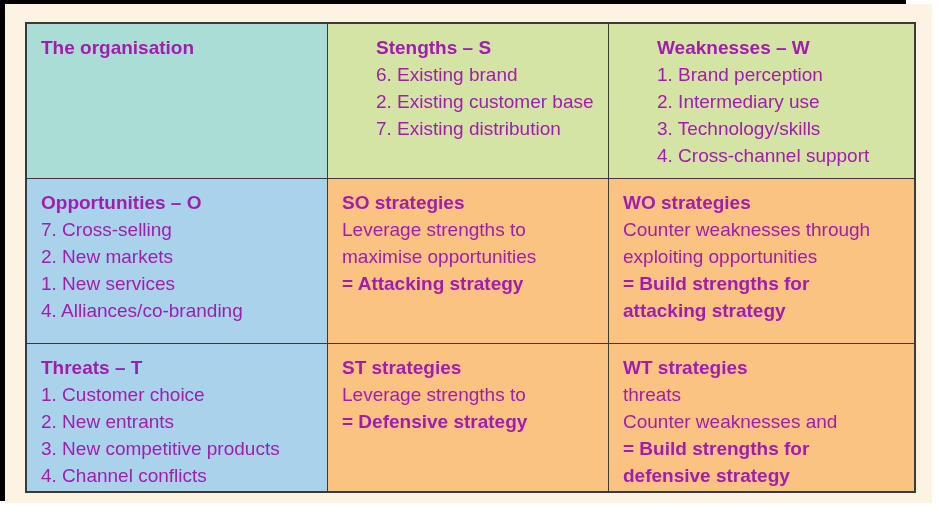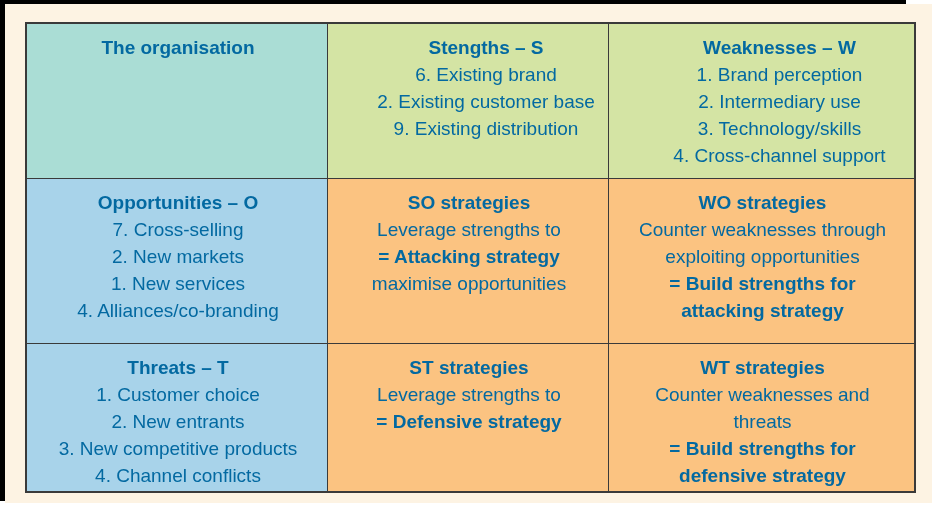--- a/index.html
+++ b/index.html
@@ -3,22 +3,21 @@
 <meta charset="utf-8">
 <style>
   html, body { margin: 0; padding: 0; background: #ffffff; }
   #stage {
     position: relative;
     width: 939px;
     height: 518px;
     background: #ffffff;
     overflow: hidden;
     font-family: "Liberation Sans", "DejaVu Sans", sans-serif;
-    color: #0369a1;
-    text-align: center;
+    color: #a21caf;
   }
   .frame-top {
     position: absolute; left: 0; top: 0;
     width: 906px; height: 4px; background: #000000;
   }
   .frame-left {
     position: absolute; left: 0; top: 0;
     width: 5px; height: 501px; background: #000000;
   }
   .page-bg {
@@ -63,21 +62,21 @@
   <div class="matrix">
 
     <div class="cell c-teal">
       <div class="h">The organisation</div>
     </div>
 
     <div class="cell c-green">
       <div class="h">Stengths – S</div>
       <div class="ln">6. Existing brand</div>
       <div class="ln">2. Existing customer base</div>
-      <div class="ln">9. Existing distribution</div>
+      <div class="ln">7. Existing distribution</div>
     </div>
 
     <div class="cell c-green">
       <div class="h">Weaknesses – W</div>
       <div class="ln">1. Brand perception</div>
       <div class="ln">2. Intermediary use</div>
       <div class="ln">3. Technology/skills</div>
       <div class="ln">4. Cross-channel support</div>
     </div>
 
@@ -85,22 +84,22 @@
       <div class="h">Opportunities – O</div>
       <div class="ln">7. Cross-selling</div>
       <div class="ln">2. New markets</div>
       <div class="ln">1. New services</div>
       <div class="ln">4. Alliances/co-branding</div>
     </div>
 
     <div class="cell c-orange">
       <div class="h">SO strategies</div>
       <div class="ln">Leverage strengths to</div>
+      <div class="ln">maximise opportunities</div>
       <div class="ln b">= Attacking strategy</div>
-      <div class="ln">maximise opportunities</div>
     </div>
 
     <div class="cell c-orange">
       <div class="h">WO strategies</div>
       <div class="ln">Counter weaknesses through</div>
       <div class="ln">exploiting opportunities</div>
       <div class="ln b">= Build strengths for</div>
       <div class="ln b">attacking strategy</div>
     </div>
 
@@ -113,20 +112,20 @@
     </div>
 
     <div class="cell c-orange">
       <div class="h">ST strategies</div>
       <div class="ln">Leverage strengths to</div>
       <div class="ln b">= Defensive strategy</div>
     </div>
 
     <div class="cell c-orange">
       <div class="h">WT strategies</div>
+      <div class="ln">threats</div>
       <div class="ln">Counter weaknesses and</div>
-      <div class="ln">threats</div>
       <div class="ln b">= Build strengths for</div>
       <div class="ln b">defensive strategy</div>
     </div>
 
   </div>
 </div>
 
 </body></html>

